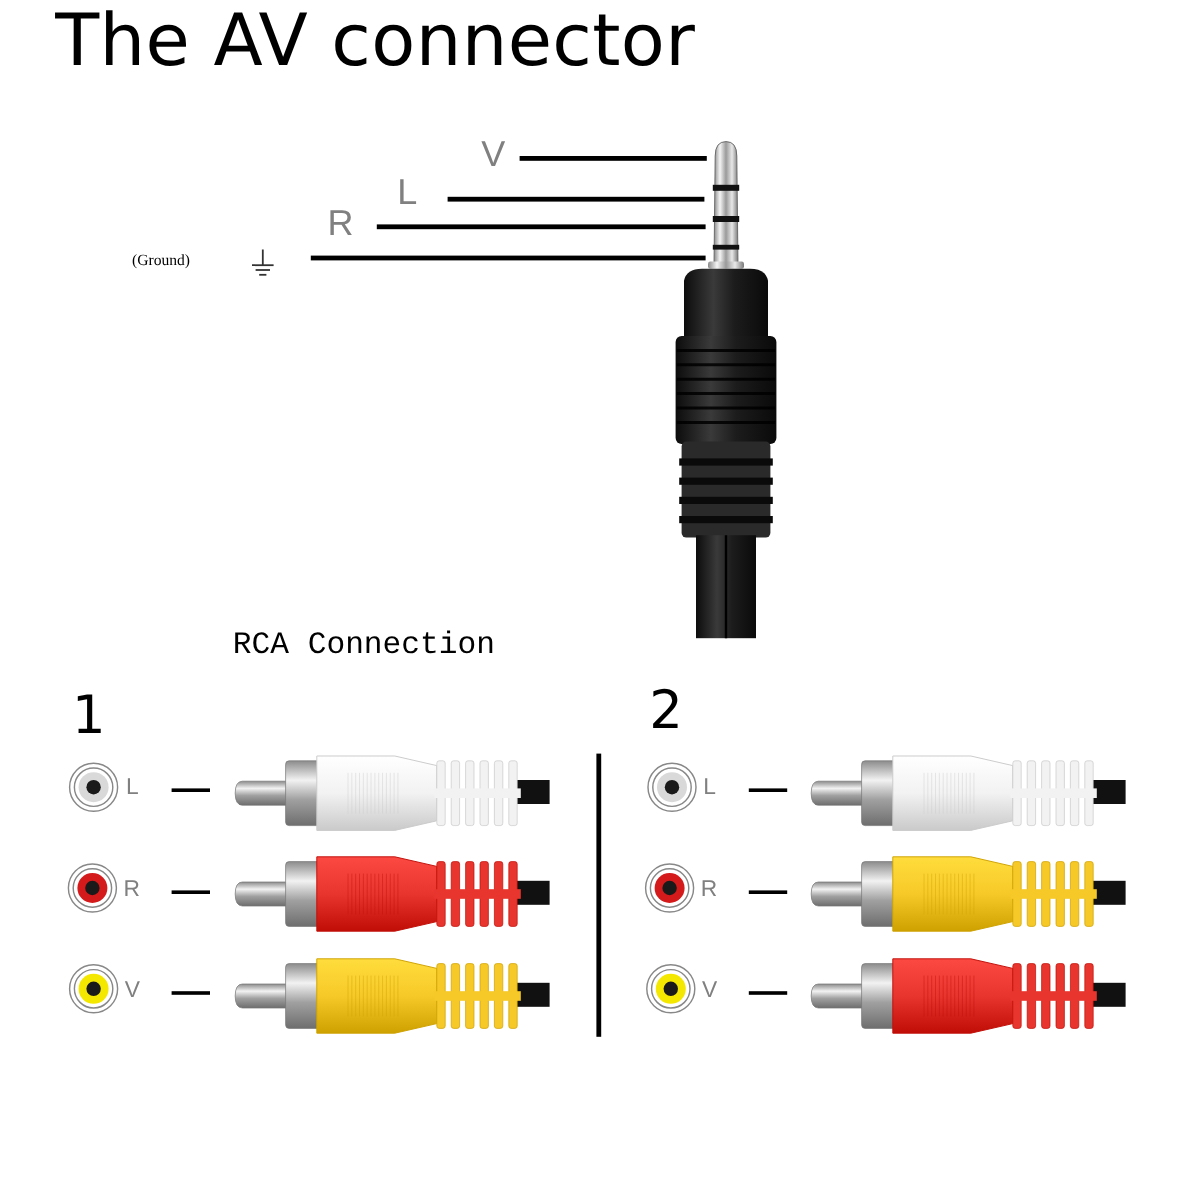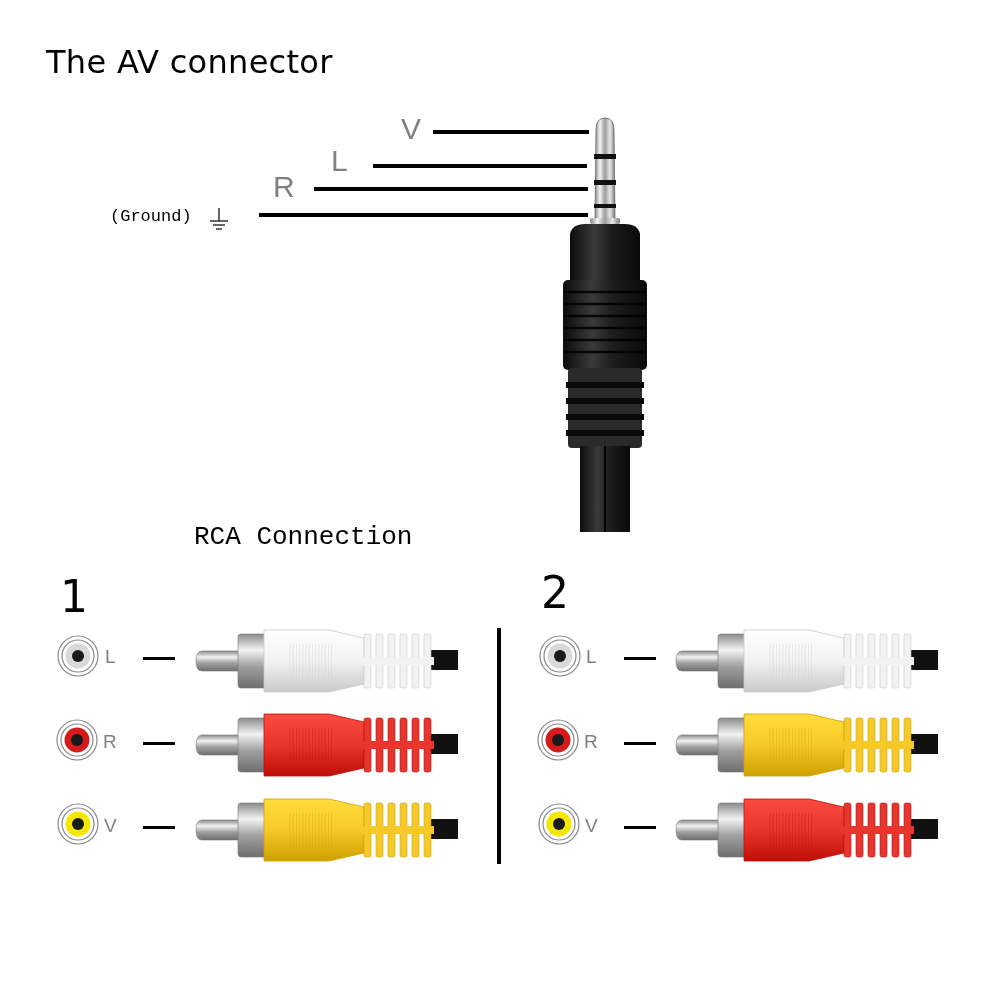--- a/index.html
+++ b/index.html
@@ -1,21 +1,21 @@
 <!DOCTYPE html>
 <html><head>
 <meta charset="utf-8">
 <style>
   html, body { margin: 0; padding: 0; background: #ffffff; }
   body { width: 1000px; height: 1000px; position: relative; overflow: hidden;
          font-family: "DejaVu Sans", sans-serif; color: #000; }
   .abs { position: absolute; }
-  .title { left: 46px; top: 6px; font-size: 32px; line-height: 56px; font-weight: normal; letter-spacing: 0.3px; margin-top: 28px; }
+  .title { left: 46px; top: 6px; font-size: 60px; line-height: 56px; font-weight: normal; letter-spacing: 0.3px; }
   .pin-label { color: #808080; font-family: "Liberation Sans", sans-serif; font-size: 30px; line-height: 30px; }
-  .ground-label { left: 110px; top: 206px; font-size: 17px; line-height: 22px; font-family: Liberation Mono, monospace; }
+  .ground-label { left: 110px; top: 206px; font-size: 13px; line-height: 22px; font-family: Liberation Serif, serif; }
   .wire { position: absolute; height: 4px; background: #000; }
   .section-title { left: 194px; top: 520px; font-size: 26px; line-height: 34px; font-family: Liberation Mono, monospace; }
   .group-num { font-size: 44px; line-height: 50px; font-family: "DejaVu Sans", sans-serif; }
   .divider { left: 497px; top: 628px; width: 4px; height: 236px; background: #000; }
   .jack { position: absolute; width: 44px; height: 44px; }
   .ch-label { position: absolute; color: #808080; font-size: 19px; line-height: 20px; font-family: "Liberation Sans", sans-serif; }
   .dash { position: absolute; width: 32px; height: 3px; background: #000; }
   .plug { position: absolute; width: 270px; height: 74px; }
   svg { display: block; }
 </style>

